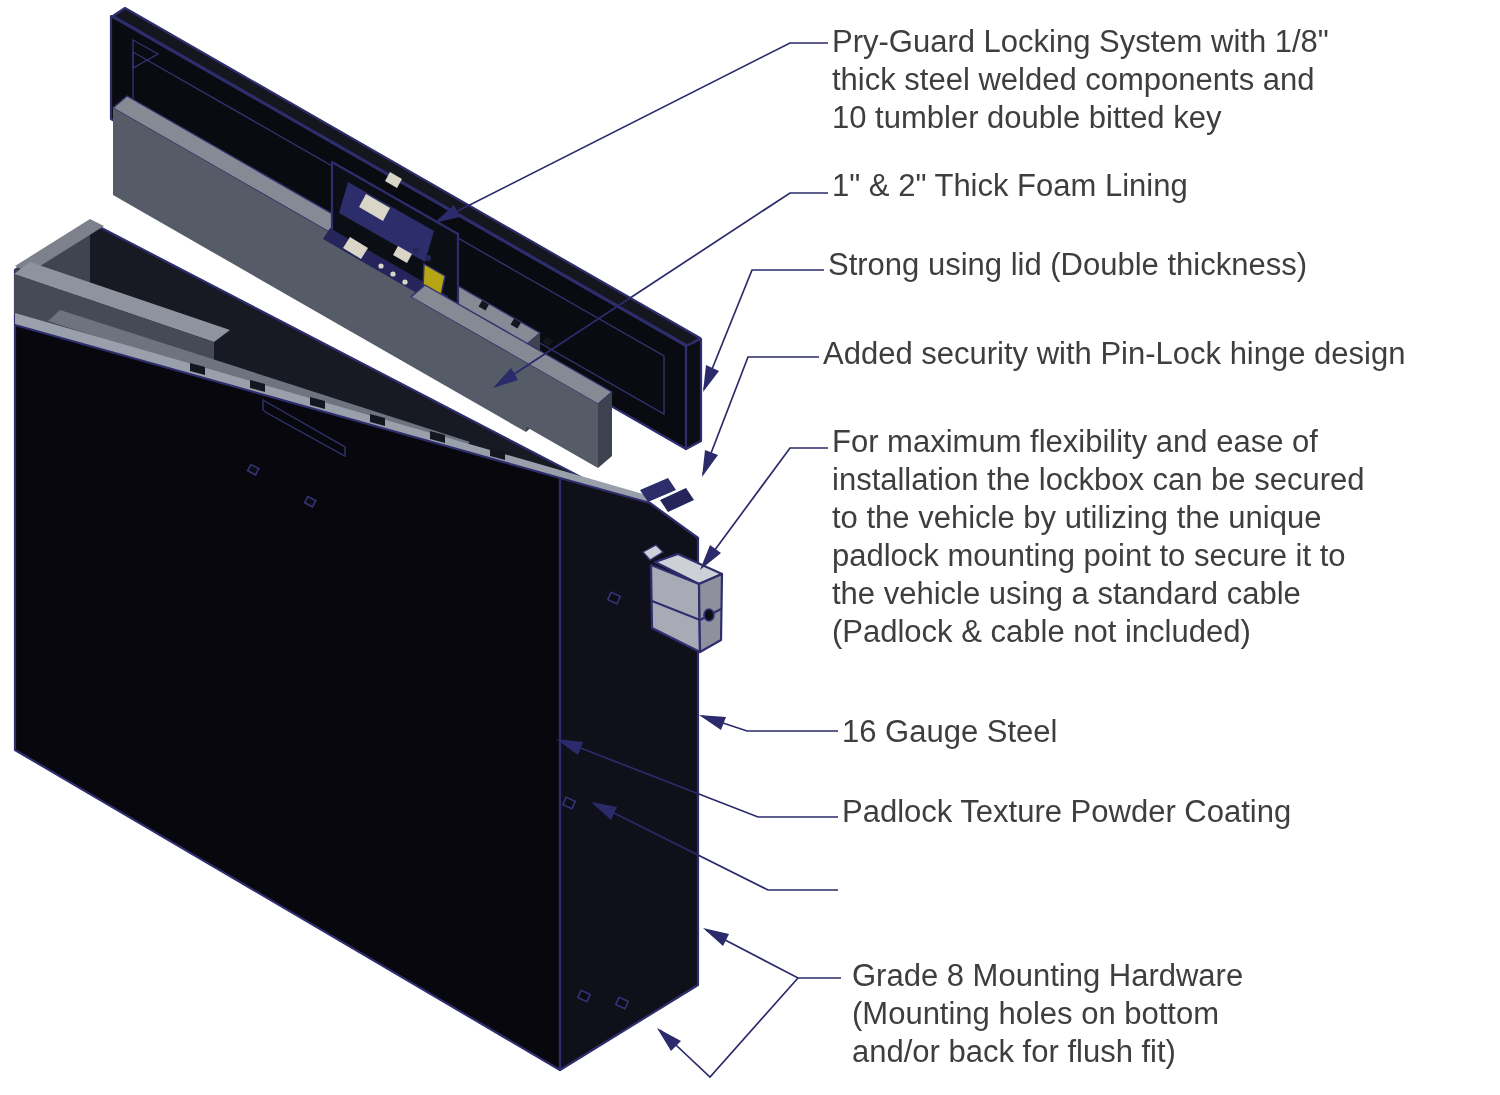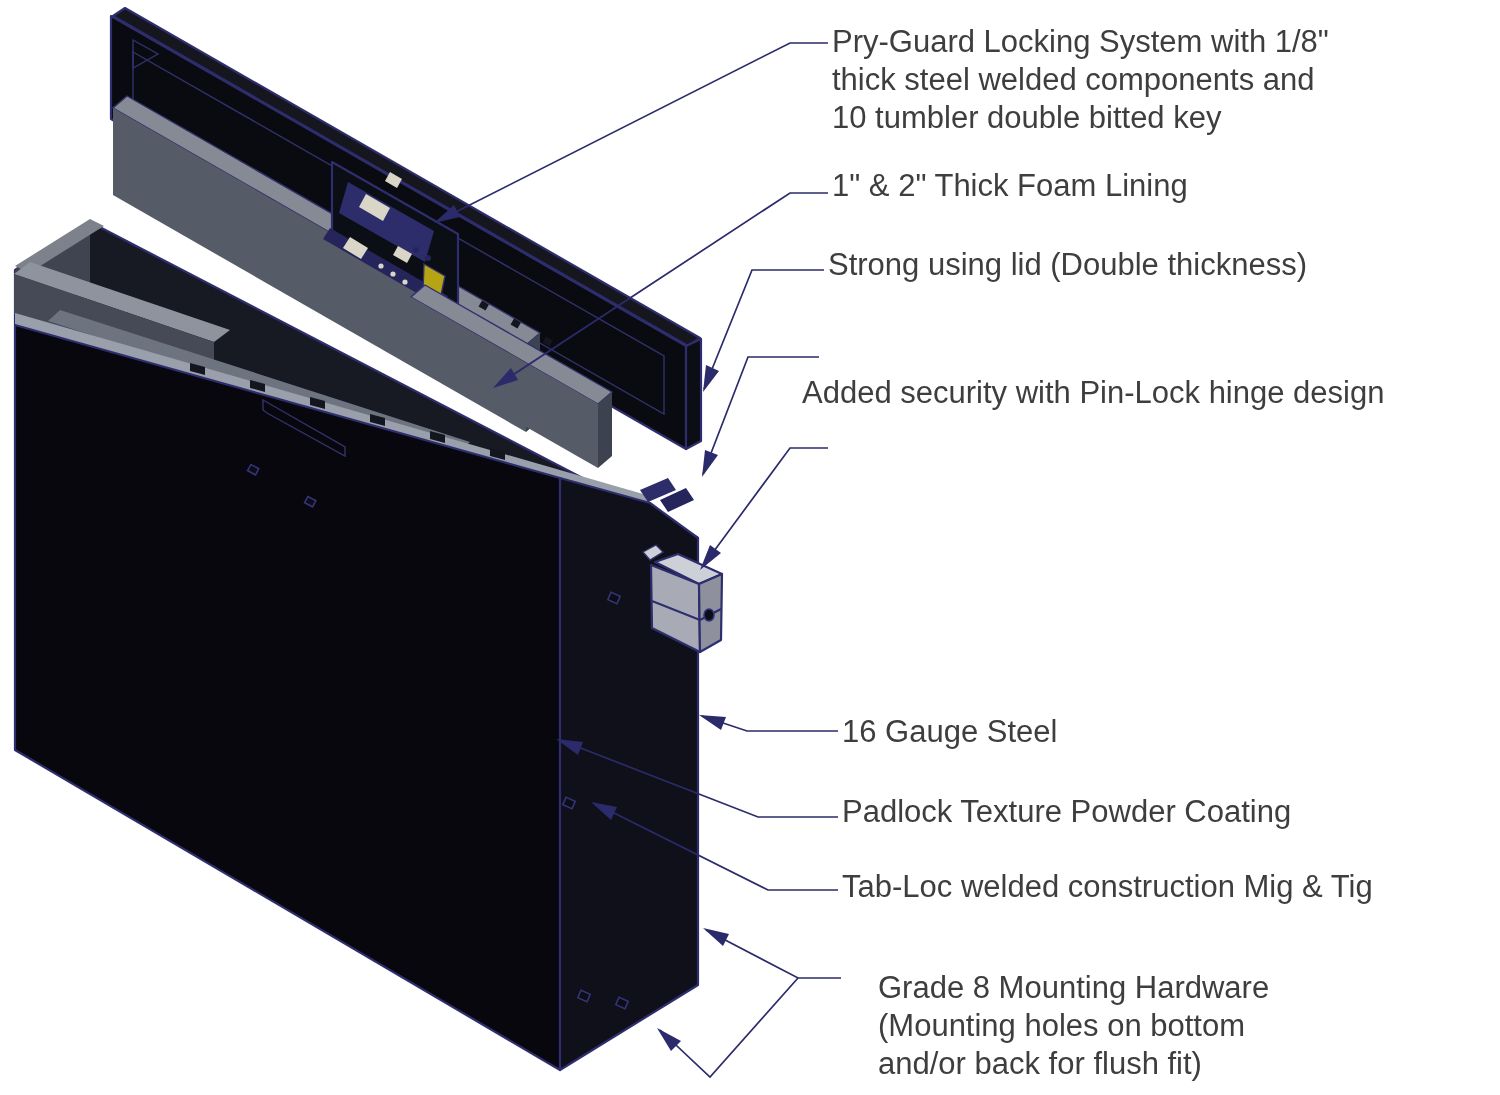--- a/index.html
+++ b/index.html
@@ -161,20 +161,25 @@
       <polygon points="703,928 729,934 723,946"></polygon>
       <polygon points="657,1028 681,1041 671,1051"></polygon>
     </g>
   </svg>
 
   <div class="callout" style="left:832px;top:23px;">Pry-Guard Locking System with 1/8"
 thick steel welded components and
 10 tumbler double bitted key</div>
   <div class="callout" style="left:832px;top:167px;">1" &amp; 2" Thick Foam Lining</div>
   <div class="callout" style="left:828px;top:246px;">Strong using lid (Double thickness)</div>
-  <div class="callout" style="left:802px;top:335px;margin-top:39px;">Added security with Pin-Lock hinge design</div>
+  <div class="callout" style="left:823px;top:335px;">Added security with Pin-Lock hinge design</div>
+  <div class="callout" style="left:832px;top:423px;">For maximum flexibility and ease of
+installation the lockbox can be secured
+to the vehicle by utilizing the unique
+padlock mounting point to secure it to
+the vehicle using a standard cable
+(Padlock &amp; cable not included)</div>
   <div class="callout" style="left:842px;top:713px;">16 Gauge Steel</div>
   <div class="callout" style="left:842px;top:793px;">Padlock Texture Powder Coating</div>
-  <div class="callout" style="left:842px;top:868px;">Tab-Loc welded construction Mig &amp; Tig</div>
-  <div class="callout" style="left:878px;top:957px;margin-top:12px;">Grade 8 Mounting Hardware
+  <div class="callout" style="left:852px;top:957px;">Grade 8 Mounting Hardware
 (Mounting holes on bottom
 and/or back for flush fit)</div>
 </div>
 
 </body></html>

